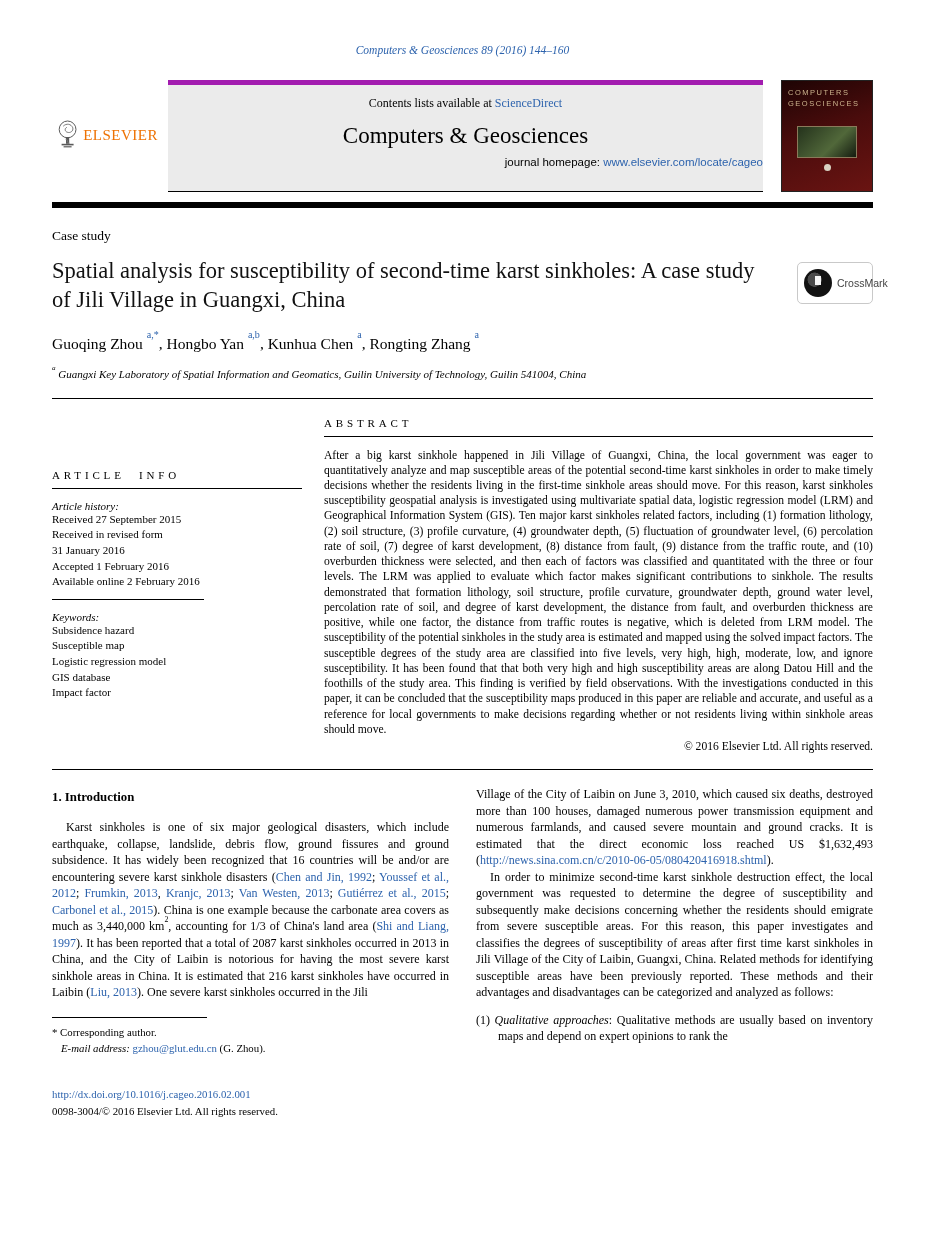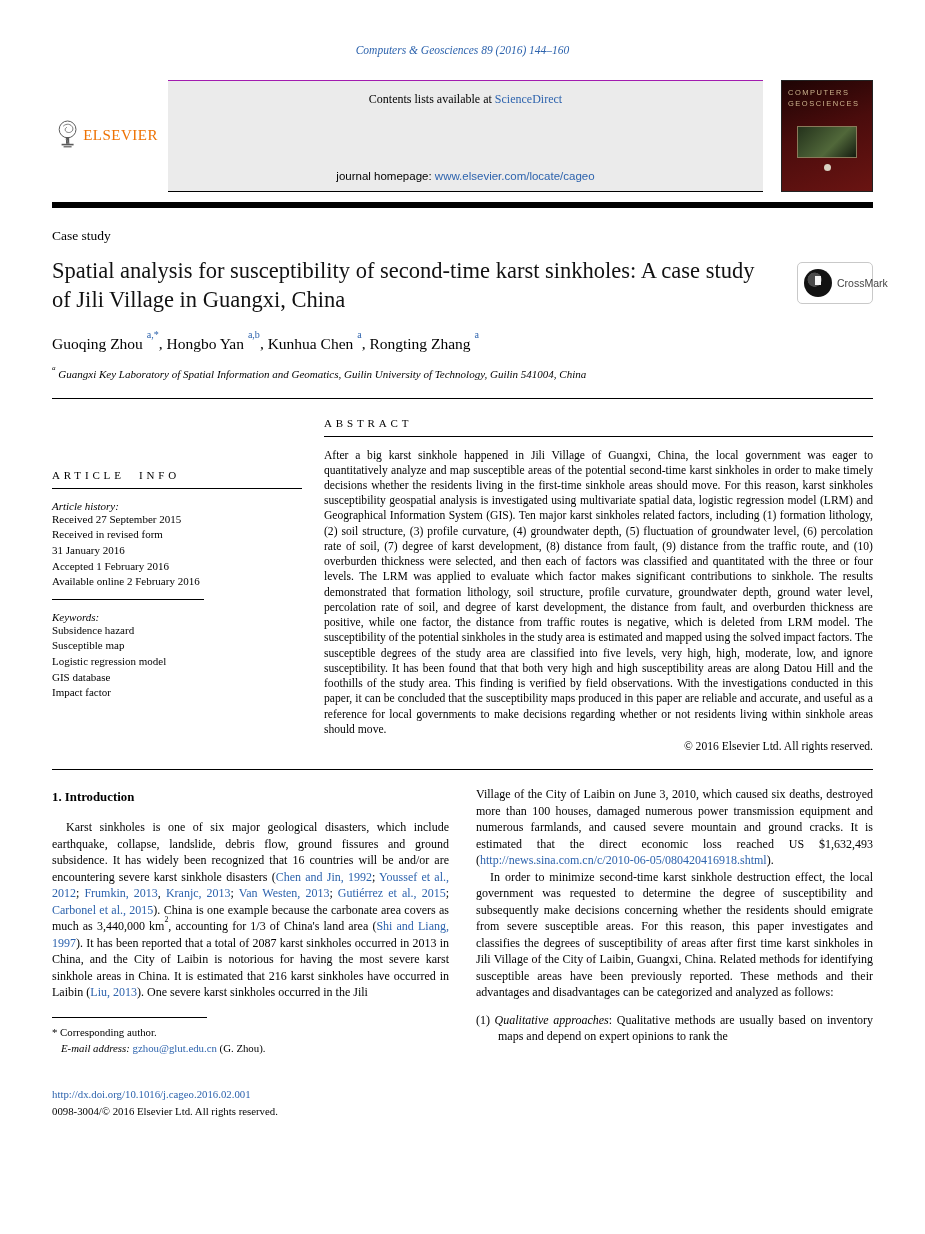--- a/index.html
+++ b/index.html
@@ -12,24 +12,24 @@
   .it{font-style:italic;}
   sup{font-size:65%;line-height:0;position:relative;top:-0.45em;}
 
   
   .journal-ref{text-align:center;font-size:11.5px;margin-bottom:24px;font-style:italic;}
 
   
   .header-band{display:flex;align-items:stretch;height:112px;}
   .logo-box{width:106px;flex:none;display:flex;align-items:center;justify-content:space-between;padding:2px 0 4px;}
   .elsevier-text{font-size:15px;letter-spacing:0.5px;color:#ee7203;font-weight:400;}
-  .banner{flex:1;background:#ebebeb;border-top:1px solid #a21caf;border-bottom:1px solid #000;margin:0 18px 0 10px;position:relative;text-align:center;}
+  .banner{flex:1;background:#ebebeb;border-top:5px solid #a21caf;border-bottom:1px solid #000;margin:0 18px 0 10px;position:relative;text-align:center;}
   .contents-line{font-size:12px;margin-top:11px;}
   .journal-title{font-size:23px;margin-top:12px;}
-  .homepage-line{font-family:"Liberation Sans",sans-serif;font-size:11.5px;position:absolute;bottom:9px;left:0;width:100%;}
+  .homepage-line{font-family:"Liberation Sans",sans-serif;font-size:11.5px;position:absolute;bottom:23px;left:0;width:100%;text-align:right;}
   .cover-box{width:92px;flex:none;border:1px solid #222;background:linear-gradient(160deg,#1e0404 0%,#4a0c0c 45%,#6a1412 100%);
     color:#cdb48e;box-sizing:border-box;padding:6px 6px 17px;display:flex;flex-direction:column;}
   .cover-title{font-family:"Liberation Sans",sans-serif;font-size:7.5px;letter-spacing:1.5px;line-height:1.5;}
   .cover-img{width:58px;height:30px;margin:auto auto 6px;background:linear-gradient(135deg,#24321c 0%,#51683a 60%,#141b10 100%);border:1px solid #8a7a5a;}
   .cover-dot{width:7px;height:7px;border-radius:50%;background:#d8d2c2;margin:0 auto 3px;}
 
   .thick-rule{height:6px;background:#000;margin-top:10px;}
 
   .case-study{margin-top:20px;font-size:13.5px;}
 
@@ -92,20 +92,21 @@
         <rect x="24" y="64" width="30" height="4" fill="#5a5a5a"></rect>
         <rect x="29" y="70" width="20" height="3" fill="#5a5a5a"></rect>
       </svg>
       <div class="elsevier-text">ELSEVIER</div>
     </div>
 
     <div class="banner">
       <div class="contents-line">
         <span>Contents lists available at </span><span class="link">ScienceDirect</span>
       </div>
+      <div class="journal-title">Computers &amp; Geosciences</div>
       <div class="homepage-line">
         <span>journal homepage: </span><span class="link">www.elsevier.com/locate/cageo</span>
       </div>
     </div>
 
     <div class="cover-box">
       <div class="cover-title">
         <div>COMPUTERS</div>
         <div>GEOSCIENCES</div>
       </div>

